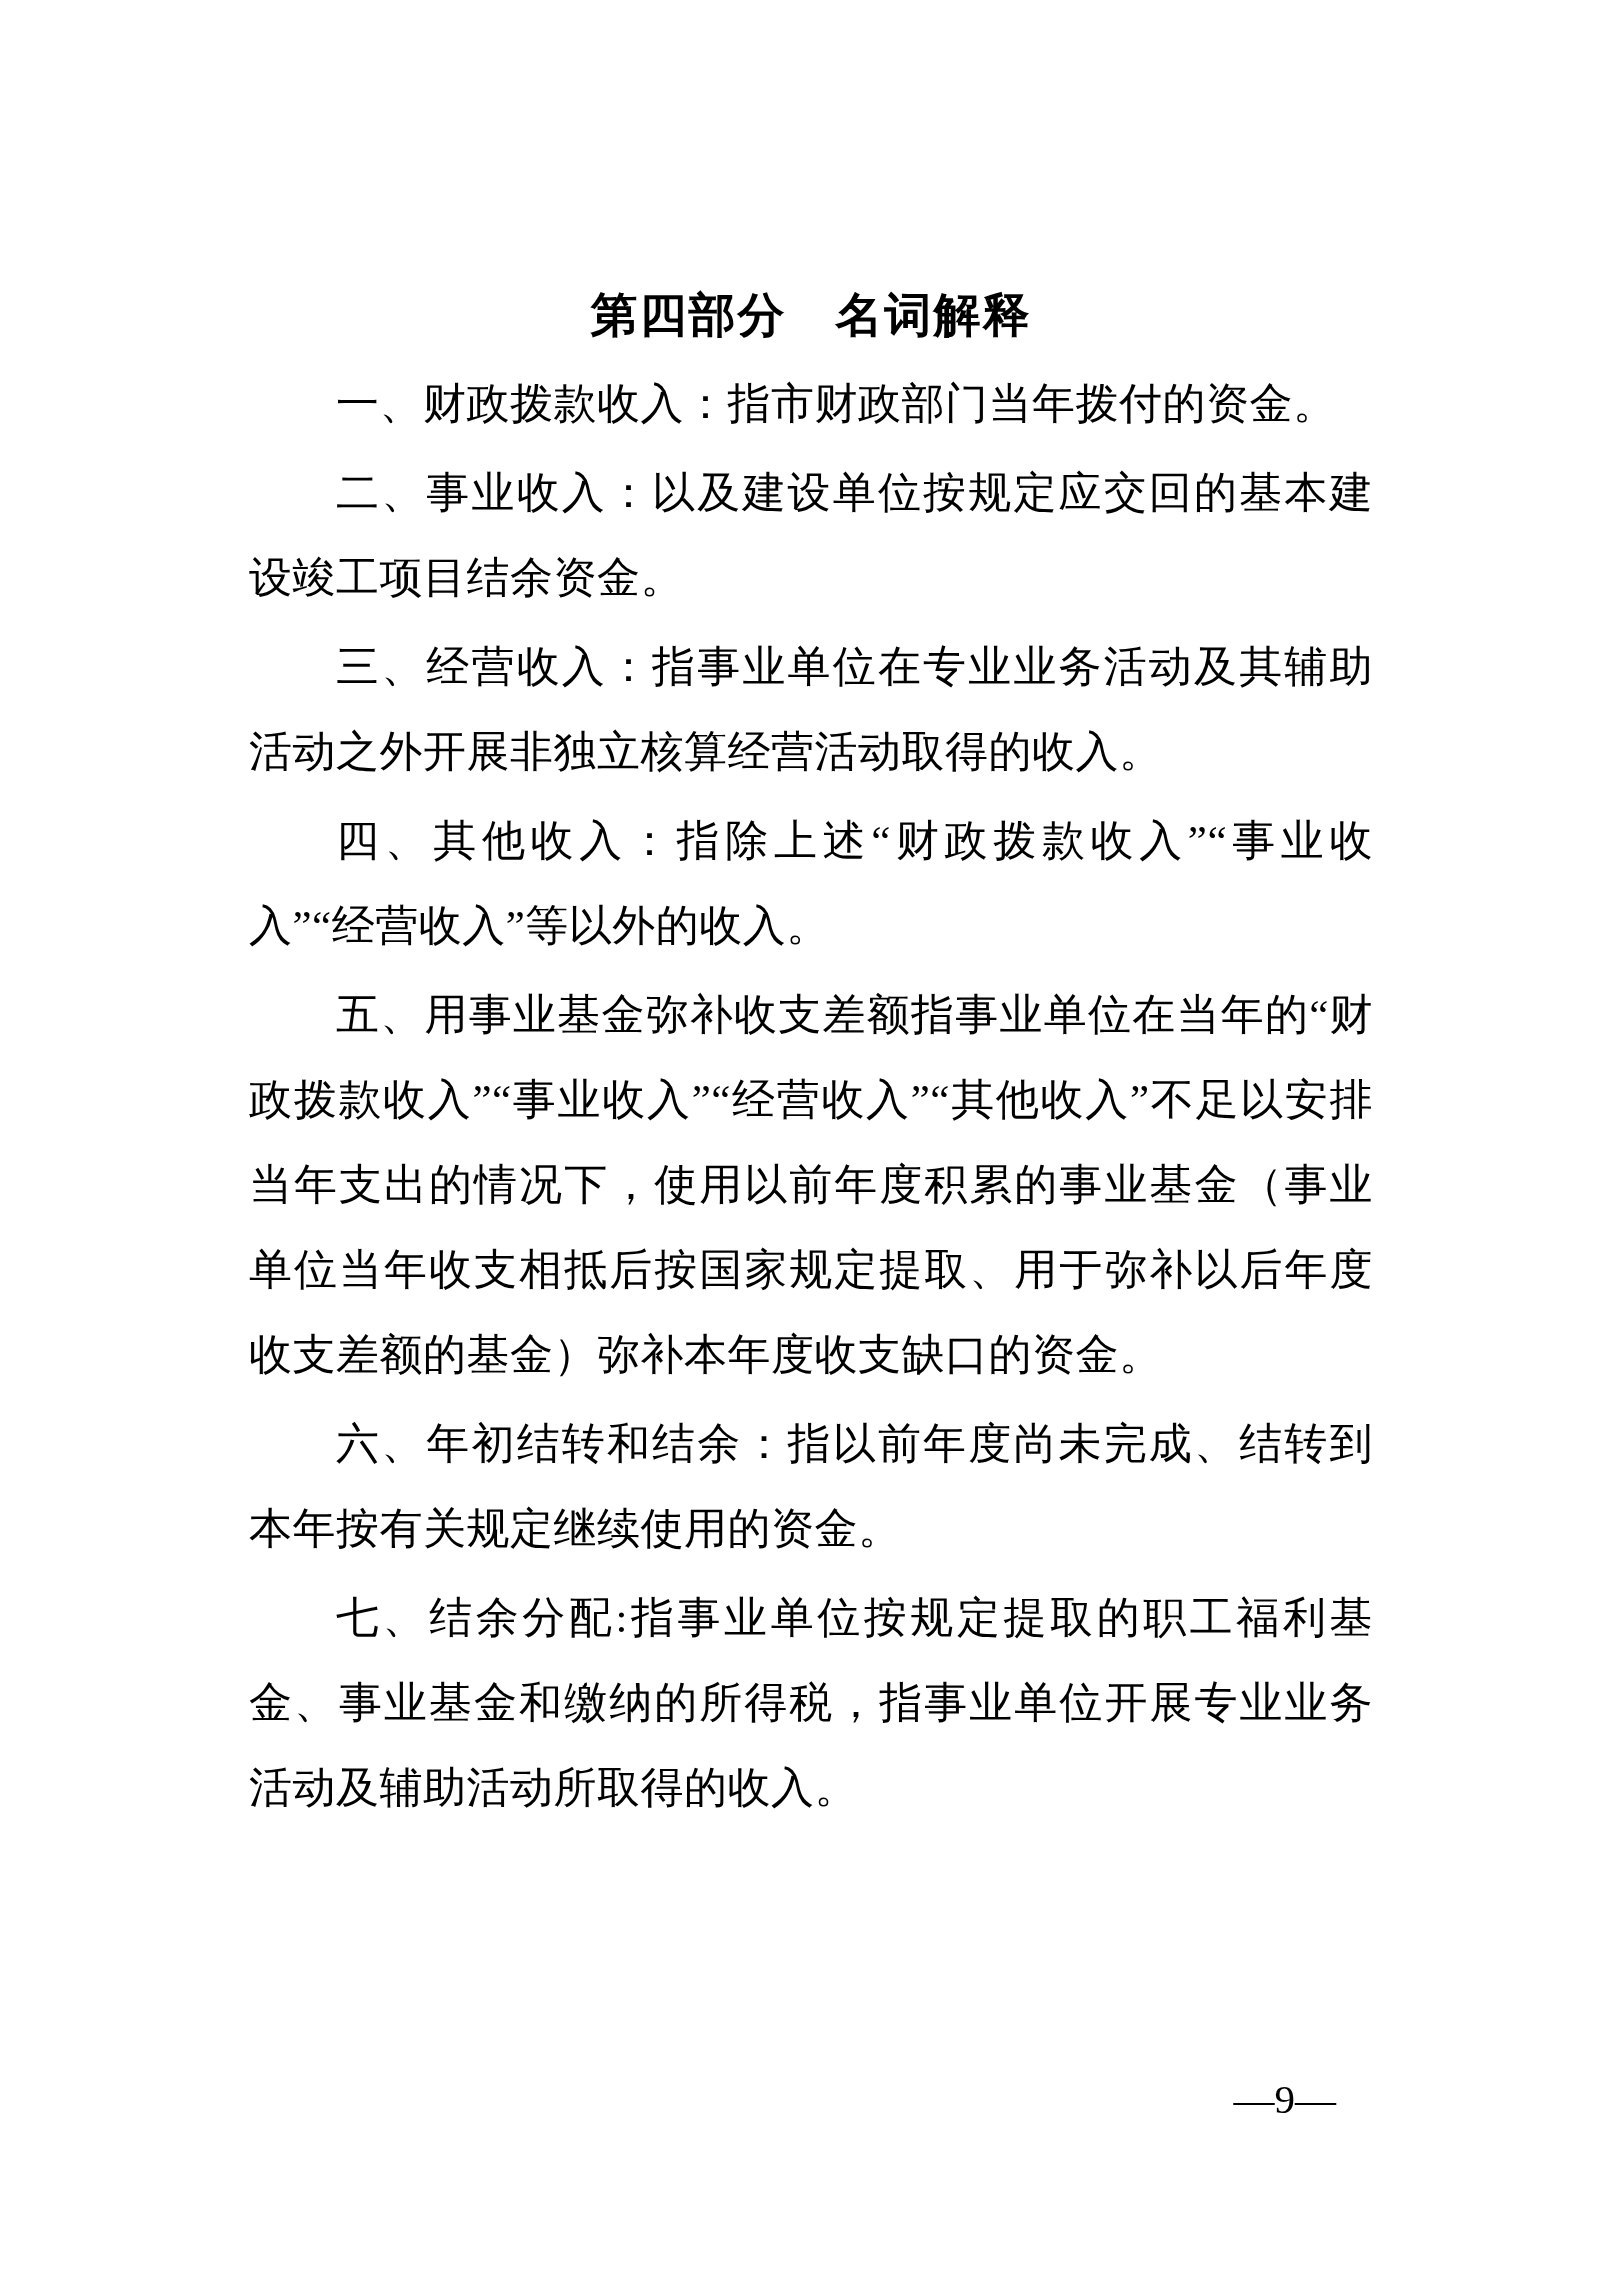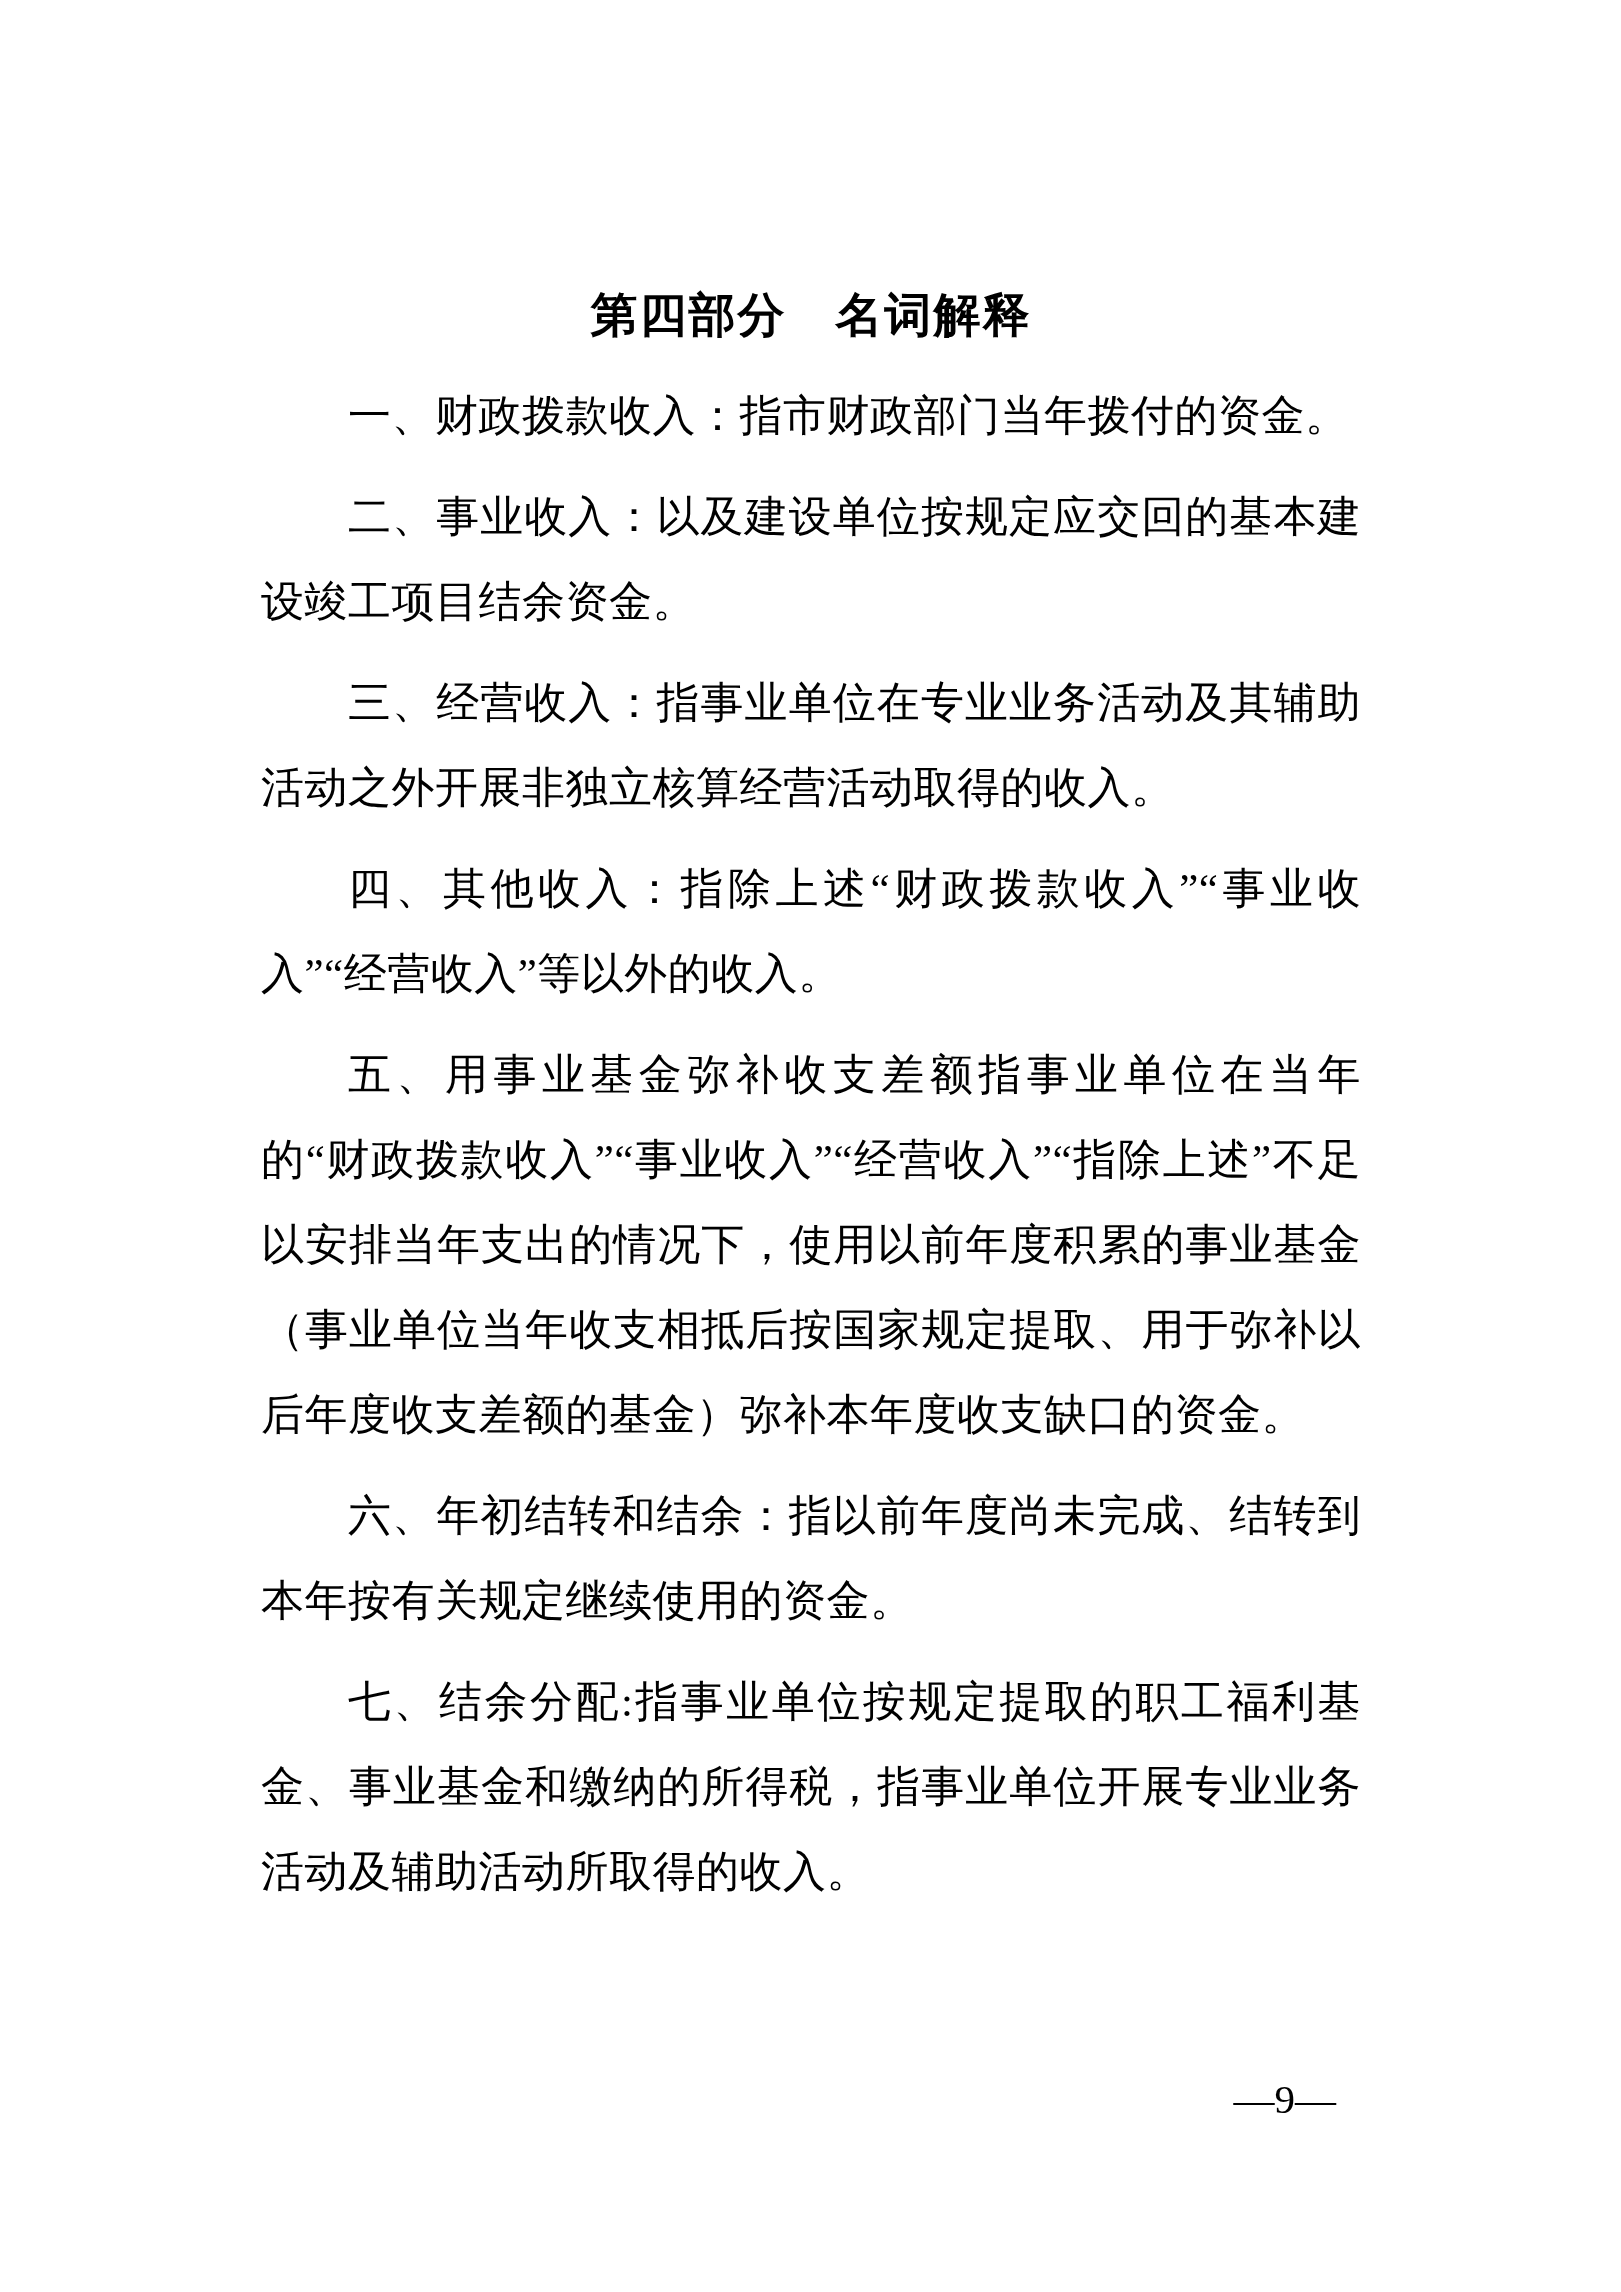--- a/index.html
+++ b/index.html
@@ -29,21 +29,21 @@
     margin: 0;
     font-family: "Liberation Sans", "DejaVu Sans", sans-serif;
     font-weight: 700;
     font-size: 47px;
     line-height: 85px;
     text-align: center;
     letter-spacing: 2px;
     white-space: pre;
   }
   .para {
-    margin: 16px;
+    margin: 4px;
     font-size: 43px;
     line-height: 85px;
     text-align: justify;
     text-indent: 87px;
     letter-spacing: 0.5px;
     word-break: break-all;
   }
   .page-number {
     position: absolute;
     top: 2070px;
@@ -58,19 +58,19 @@
 </head>
 <body>
 
 <div class="page">
   <h1 class="doc-title">第四部分　名词解释</h1>
 
   <p class="para">一、财政拨款收入：指市财政部门当年拨付的资金。</p>
   <p class="para">二、事业收入：以及建设单位按规定应交回的基本建设竣工项目结余资金。</p>
   <p class="para">三、经营收入：指事业单位在专业业务活动及其辅助活动之外开展非独立核算经营活动取得的收入。</p>
   <p class="para">四、其他收入：指除上述“财政拨款收入”“事业收入”“经营收入”等以外的收入。</p>
-  <p class="para">五、用事业基金弥补收支差额指事业单位在当年的“财政拨款收入”“事业收入”“经营收入”“指除上述”不足以安排当年支出的情况下，使用以前年度积累的事业基金（事业单位当年收支相抵后按国家规定提取、用于弥补以后年度收支差额的基金）弥补本年度收支缺口的资金。</p>
+  <p class="para">五、用事业基金弥补收支差额指事业单位在当年的“财政拨款收入”“事业收入”“经营收入”“其他收入”不足以安排当年支出的情况下，使用以前年度积累的事业基金（事业单位当年收支相抵后按国家规定提取、用于弥补以后年度收支差额的基金）弥补本年度收支缺口的资金。</p>
   <p class="para">六、年初结转和结余：指以前年度尚未完成、结转到本年按有关规定继续使用的资金。</p>
   <p class="para">七、结余分配:指事业单位按规定提取的职工福利基金、事业基金和缴纳的所得税，指事业单位开展专业业务活动及辅助活动所取得的收入。</p>
 
   <div class="page-number">—9—</div>
 </div>
 
 
 </body></html>

